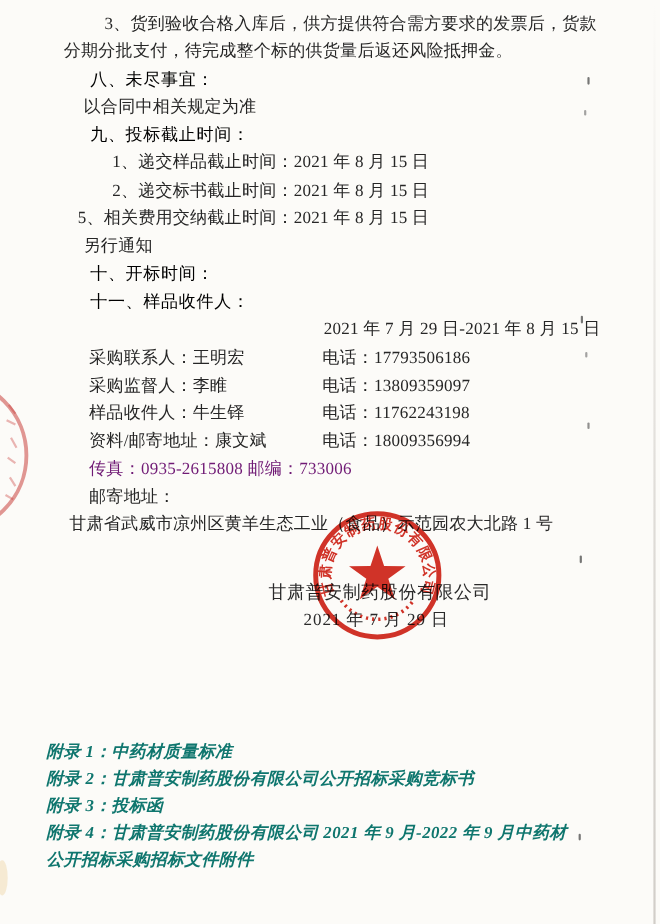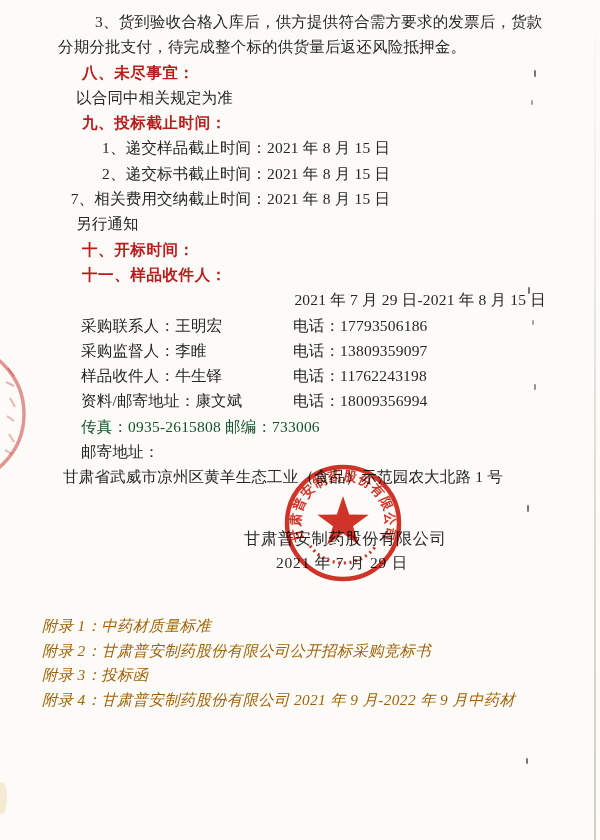--- a/index.html
+++ b/index.html
@@ -14,42 +14,42 @@
     position:absolute;left:58px;top:9px;width:488px;
     font-size:15.5px;line-height:25.3px;letter-spacing:.2px;
   }
   .line{white-space:nowrap;}
   .pl-indent{padding-left:37px;}
   .pl-sub{padding-left:9px;text-align:right;}
   .pl-18{padding-left:18px;}
   .pl-23{padding-left:23px;}
   .pl-5{padding-left:5px;}
   .head{
-    padding-left:24px;font-weight:700;color:#b91c1c;
+    padding-left:24px;font-weight:400;color:#000000;
     font-family:"Liberation Sans","DejaVu Sans",sans-serif;
     letter-spacing:.6px;
   }
   .row{display:flex;}
   .dl-label{flex:none;width:200px;}
   .ct-label{flex:none;width:212px;}
-  .fax{color:#14532d;}
+  .fax{color:#701a75;}
   
   .sig-company{
     position:absolute;left:244px;top:528px;font-size:16.3px;
     letter-spacing:.6px;color:#2a2a2a;white-space:nowrap;
   }
   .sig-date{
     position:absolute;left:276px;top:553px;font-size:15.5px;
     letter-spacing:.8px;color:#2a2a2a;white-space:nowrap;
   }
   
   .appendix{
-    position:absolute;left:42px;top:614px;width:528px;
-    font-size:15.3px;line-height:24.6px;font-weight:400;font-style:italic;
-    color:#a16207;letter-spacing:.4px;
+    position:absolute;left:42px;top:672px;width:528px;
+    font-size:15.3px;line-height:24.6px;font-weight:700;font-style:italic;
+    color:#0f766e;letter-spacing:.4px;
   }
   
   .seal{position:absolute;left:283px;top:468px;mix-blend-mode:multiply;opacity:.93;}
   .left-stamp{position:absolute;left:0;top:338px;mix-blend-mode:multiply;}
   
   .tick{position:absolute;width:2px;background:#4a4a4a;border-radius:1px;opacity:.75;}
   .edge-line{
     position:absolute;right:4px;top:0;width:2px;height:840px;
     background:linear-gradient(rgba(120,110,100,0),rgba(120,110,100,.22) 55%,rgba(120,110,100,.32));
   }
@@ -73,21 +73,21 @@
     <div class="line head">九、投标截止时间：</div>
     <div class="line pl-sub row">
       <span class="dl-label">1、递交样品截止时间：</span>
       <span>2021 年 8 月 15 日</span>
     </div>
     <div class="line pl-sub row">
       <span class="dl-label">2、递交标书截止时间：</span>
       <span>2021 年 8 月 15 日</span>
     </div>
     <div class="line pl-sub row">
-      <span class="dl-label">7、相关费用交纳截止时间：</span>
+      <span class="dl-label">5、相关费用交纳截止时间：</span>
       <span>2021 年 8 月 15 日</span>
     </div>
 
     <div class="line pl-18">另行通知</div>
     <div class="line head">十、开标时间：</div>
 
     <div class="line head">十一、样品收件人：</div>
     <div class="line pl-sub">2021 年 7 月 29 日-2021 年 8 月 15 日</div>
 
     <div class="line pl-23 row">
@@ -142,15 +142,16 @@
   <div class="tick" style="left:527px;top:505px;height:7px;"></div>
   <div class="tick" style="left:526px;top:758px;height:6px;"></div>
   <div class="edge-line"></div>
   <div class="corner-smudge"></div>
 
   <div class="appendix">
     <div class="line">附录 1：中药材质量标准</div>
     <div class="line">附录 2：甘肃普安制药股份有限公司公开招标采购竞标书</div>
     <div class="line">附录 3：投标函</div>
     <div class="line">附录 4：甘肃普安制药股份有限公司 2021 年 9 月-2022 年 9 月中药材</div>
+    <div class="line">公开招标采购招标文件附件</div>
   </div>
 
 </div>
 
 </body></html>

